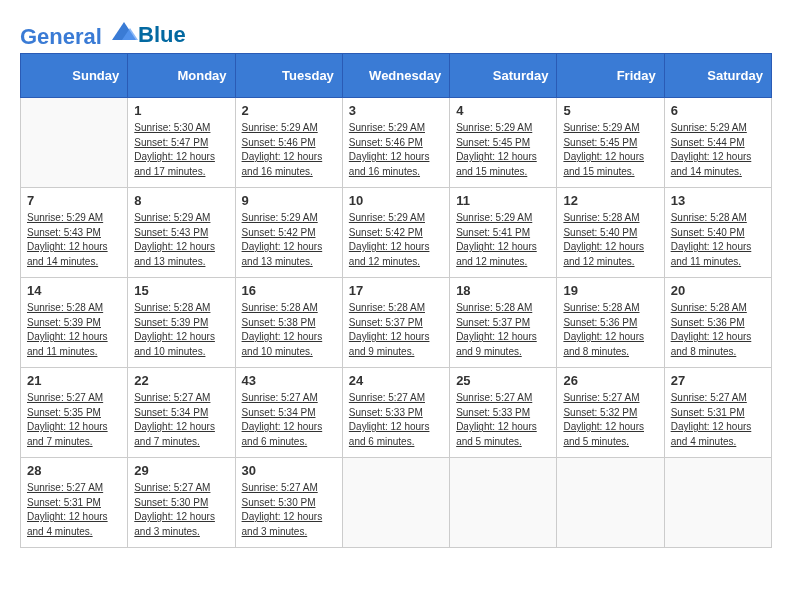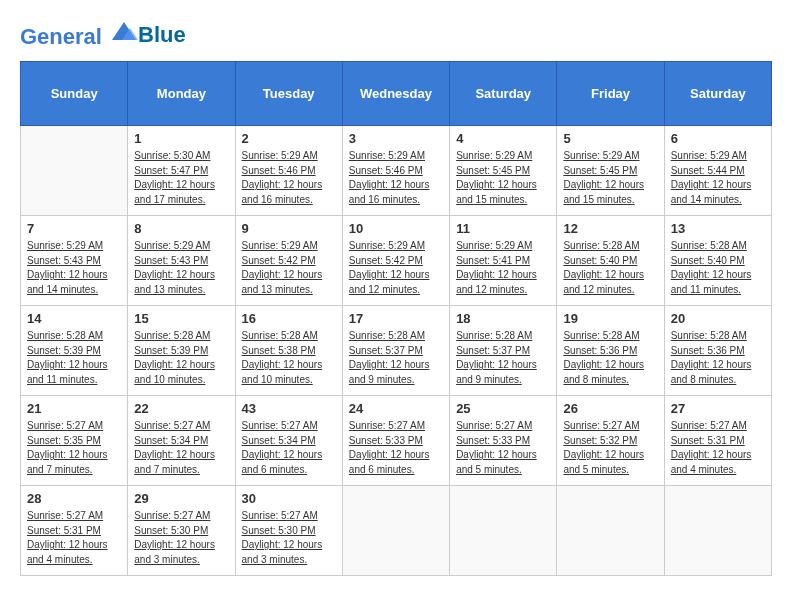--- a/index.html
+++ b/index.html
@@ -7,21 +7,21 @@
       font-family: Arial, sans-serif;
       background: #fff;
       width: 792px;
       min-height: 612px;
       padding: 20px;
     }
     .header {
       display: flex;
       justify-content: space-between;
       align-items: flex-start;
-      margin-bottom: 12px;
+      margin-bottom: 4px;
     }
     .logo {
       display: flex;
       align-items: center;
     }
     .logo-text {
       font-size: 22px;
       font-weight: bold;
       color: #1a1a2e;
       line-height: 1.1;
@@ -47,23 +47,23 @@
       color: #555;
     }
     .calendar {
       width: 100%;
       border-collapse: collapse;
       border: 1px solid #ccc;
     }
     .calendar th {
       background: #3a7bd5;
       color: #fff;
-      padding: 24px 8px;
+      padding: 14px 8px;
       font-size: 13px;
-      text-align: center;
+      text-align: right;
       border: 1px solid #2a5bb5;
     }
     .calendar td {
       vertical-align: top;
       padding: 5px 6px;
       border: 1px solid #ccc;
       font-size: 10.5px;
       color: #333;
       width: calc(100% / 7);
       background: #fff;

